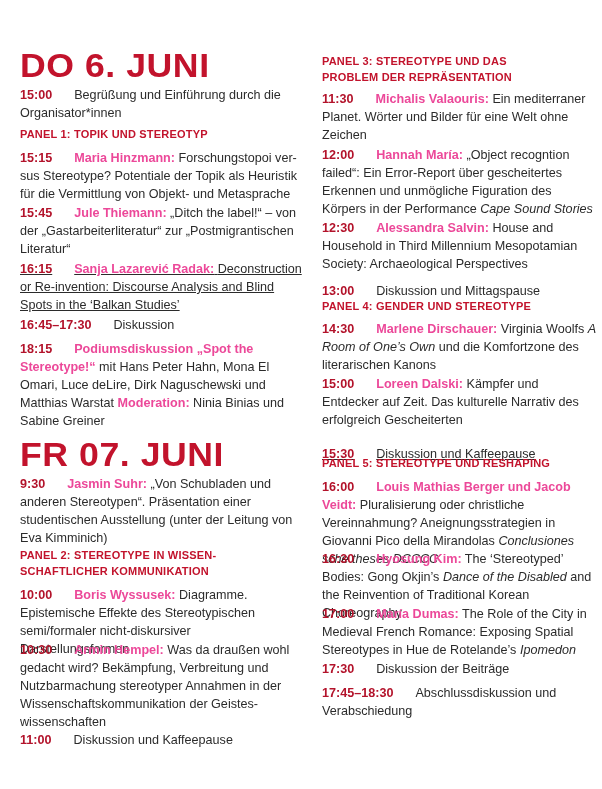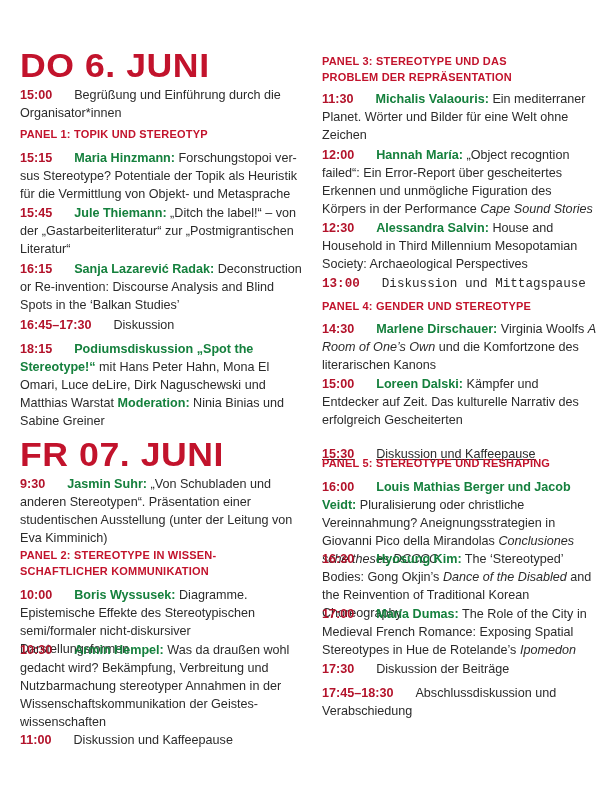--- a/index.html
+++ b/index.html
@@ -30,21 +30,21 @@
     text-transform: uppercase;
     letter-spacing: 0.2px;
     margin: 0;
   }
   .item {
     font-size: 12.6px;
     line-height: 18px;
     margin: 0;
   }
   .time { color: #b3132b; font-weight: bold; margin-right: 22px; }
-  .speaker { font-weight: bold; color: #15803d; }
+  .speaker { font-weight: bold; color: #ec4899; }
   .it { font-style: italic; }
 </style>
 </head>
 <body>
 
 <div class="col col-left">
 
   <h1 class="day-title" style="position:absolute;top:48px;left:0;">DO 6. JUNI</h1>
 
   <p class="item" style="position:absolute;top:86px;width:282px;">
@@ -54,21 +54,21 @@
   <h2 class="panel" style="position:absolute;top:126px;width:282px;">PANEL 1: TOPIK UND STEREOTYP</h2>
 
   <p class="item" style="position:absolute;top:149px;width:282px;">
     <span class="time">15:15</span><span class="speaker">Maria Hinzmann:</span> <span>Forschungstopoi ver­sus Stereotype? Potentiale der Topik als Heuristik für die Vermittlung von Objekt- und Metasprache</span>
   </p>
 
   <p class="item" style="position:absolute;top:204px;width:282px;">
     <span class="time">15:45</span><span class="speaker">Jule Thiemann:</span> <span>„Ditch the label!“ – von der „Gastarbeiterliteratur“ zur „Postmigranti­schen Literatur“</span>
   </p>
 
-  <p class="item" style="position:absolute;top:260px;width:282px;">
+  <p class="item" style="position:absolute;top:260px;width:282px;text-decoration:underline;">
     <span class="time">16:15</span><span class="speaker">Sanja Lazarević Radak:</span> <span>Deconstruction or Re-invention: Discourse Analysis and Blind Spots in the ‘Balkan Studies’</span>
   </p>
 
   <p class="item" style="position:absolute;top:316px;width:282px;">
     <span class="time">16:45–17:30</span><span>Diskussion</span>
   </p>
 
   <div style="position:absolute;top:340px;width:282px;">
     <p class="item">
       <span class="time">18:15</span><span class="speaker">Podiumsdiskussion „Spot the Stereotype!“</span>
@@ -107,21 +107,21 @@
   </p>
 
   <p class="item" style="position:absolute;top:146px;width:276px;">
     <span class="time">12:00</span><span class="speaker">Hannah María:</span> <span>„Object recogntion failed“: Ein Error-Report über gescheitertes Erkennen und unmögliche Figuration des Körpers in der Performance </span><span class="it">Cape Sound Stories</span>
   </p>
 
   <p class="item" style="position:absolute;top:219px;width:276px;">
     <span class="time">12:30</span><span class="speaker">Alessandra Salvin:</span> <span>House and Household in Third Millennium Mesopotamian Society: Archaeological Perspectives</span>
   </p>
 
-  <p class="item" style="position:absolute;top:275px;width:276px;font-family:Liberation Mono, monospace;">
+  <p class="item" style="position:absolute;top:282px;width:276px;">
     <span class="time">13:00</span><span>Diskussion und Mittagspause</span>
   </p>
 
   <h2 class="panel" style="position:absolute;top:298px;width:276px;">PANEL 4: GENDER UND STEREOTYPE</h2>
 
   <p class="item" style="position:absolute;top:320px;width:276px;">
     <span class="time">14:30</span><span class="speaker">Marlene Dirschauer:</span> <span>Virginia Woolfs </span><span class="it">A Room of One’s Own</span><span> und die Komfortzone des literarischen Kanons</span>
   </p>
 
   <p class="item" style="position:absolute;top:375px;width:276px;">

